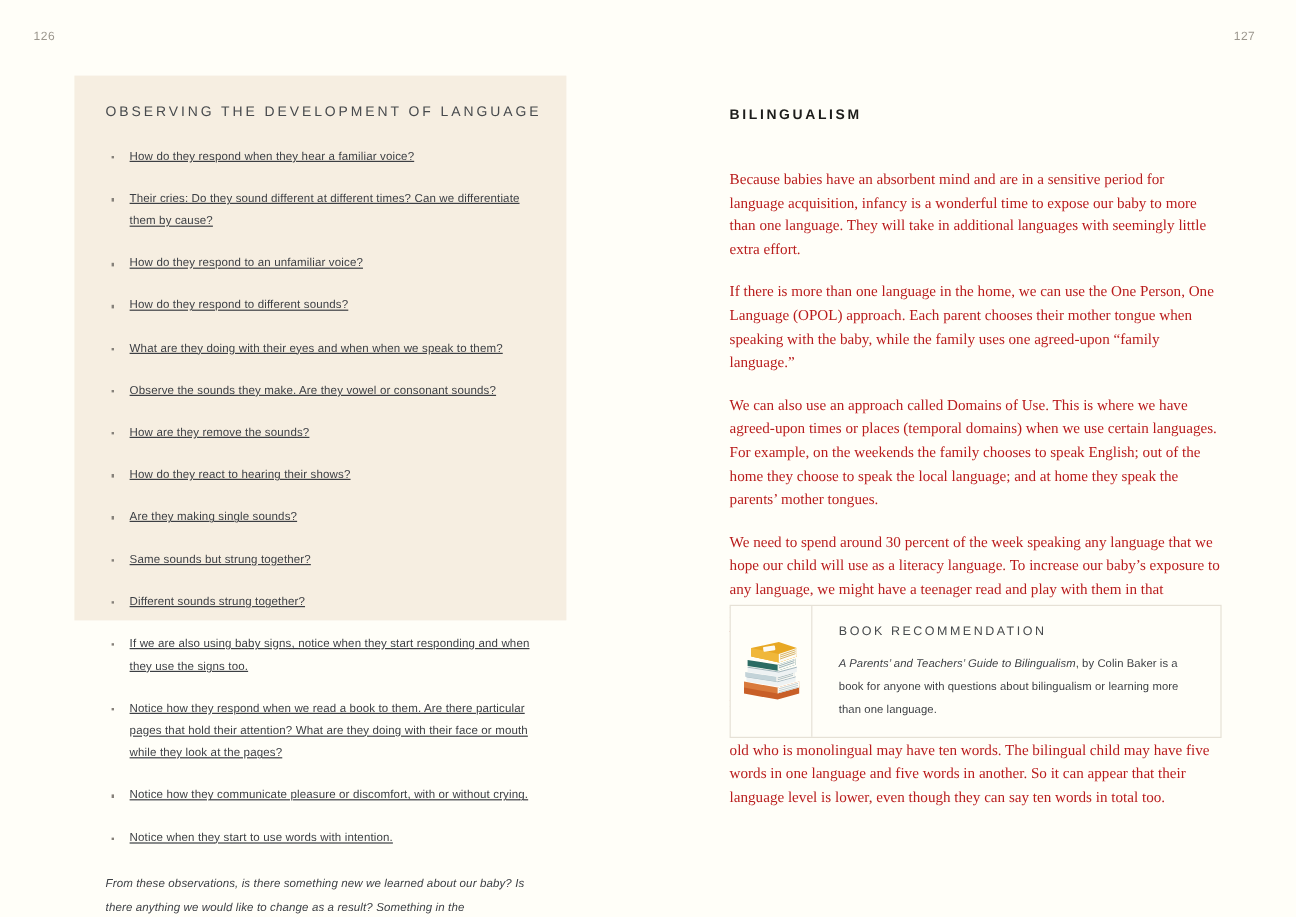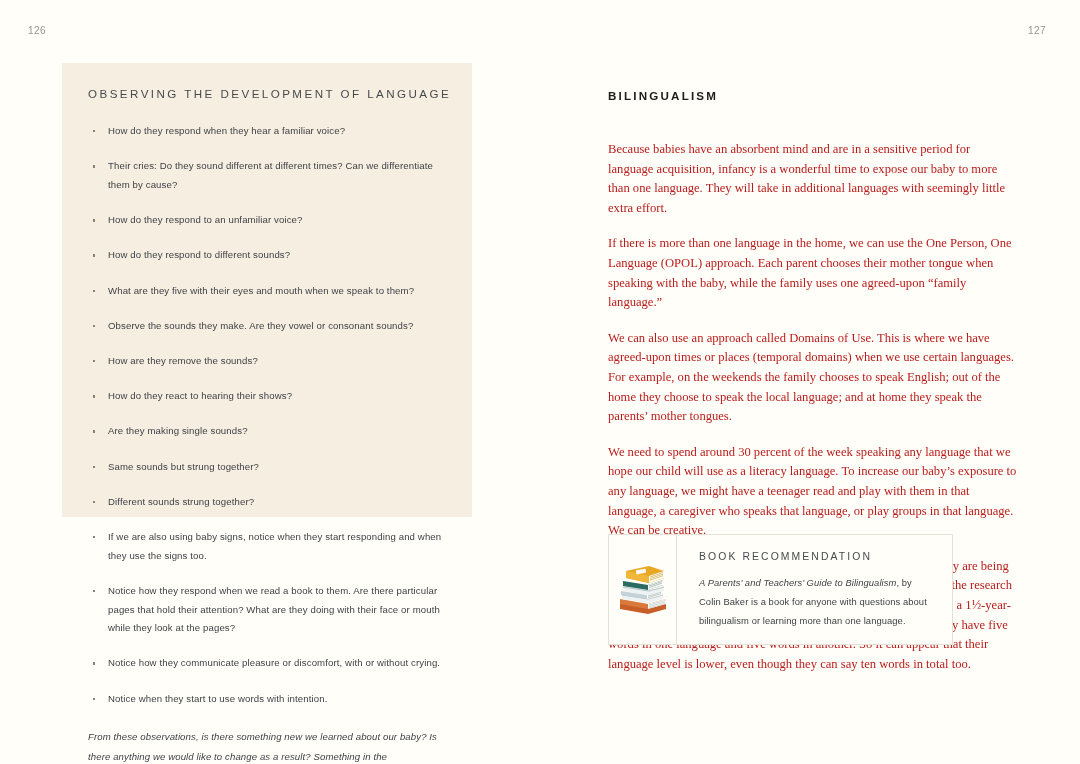--- a/index.html
+++ b/index.html
@@ -52,20 +52,21 @@
     padding: 0;
   }
   .obs-item {
     position: relative;
     padding-left: 20px;
     margin-bottom: 16.5px;
     font-size: 9.6px;
     line-height: 1.95;
     color: #3c3f44;
     letter-spacing: 0.12px;
+    text-decoration: underline;
   }
   .obs-item::before {
     content: "";
     position: absolute;
     left: 5px;
     top: 8px;
     width: 2.4px;
     height: 2.4px;
     background: #86817a;
   }
@@ -99,22 +100,22 @@
     line-height: 1.565;
     color: #b91c1c;
     margin: 0 0 15.5px 0;
     text-align: left;
   }
 
   
   .book-callout {
     position: absolute;
     left: 608px;
-    top: 534px;
-    width: 345px;
+    top: 504px;
+    width: 410px;
     height: 111px;
     border: 1px solid #e6e1d6;
     box-sizing: border-box;
     background: #fffef8;
     display: flex;
   }
   .book-icon-cell {
     width: 67px;
     border-right: 1px solid #e6e1d6;
     display: flex;
@@ -150,21 +151,21 @@
 <div class="folio folio-right">127</div>
 
 <section class="observation-panel">
   <h2 class="panel-heading">OBSERVING THE DEVELOPMENT OF LANGUAGE</h2>
 
   <ul class="obs-list">
     <li class="obs-item">How do they respond when they hear a familiar voice?</li>
     <li class="obs-item">Their cries: Do they sound different at different times? Can we differentiate them by cause?</li>
     <li class="obs-item">How do they respond to an unfamiliar voice?</li>
     <li class="obs-item">How do they respond to different sounds?</li>
-    <li class="obs-item">What are they five with their eyes and mouth when we speak to them?</li>
+    <li class="obs-item">What are they doing with their eyes and when when we speak to them?</li>
     <li class="obs-item">Observe the sounds they make. Are they vowel or consonant sounds?</li>
     <li class="obs-item">How are they remove the sounds?</li>
     <li class="obs-item">How do they react to hearing their shows?</li>
     <li class="obs-item">Are they making single sounds?</li>
     <li class="obs-item">Same sounds but strung together?</li>
     <li class="obs-item">Different sounds strung together?</li>
     <li class="obs-item">If we are also using baby signs, notice when they start responding and when they use the signs too.</li>
     <li class="obs-item">Notice how they respond when we read a book to them. Are there particular pages that hold their attention? What are they doing with their face or mouth while they look at the pages?</li>
     <li class="obs-item">Notice how they communicate pleasure or discomfort, with or without crying.</li>
     <li class="obs-item">Notice when they start to use words with intention.</li>

